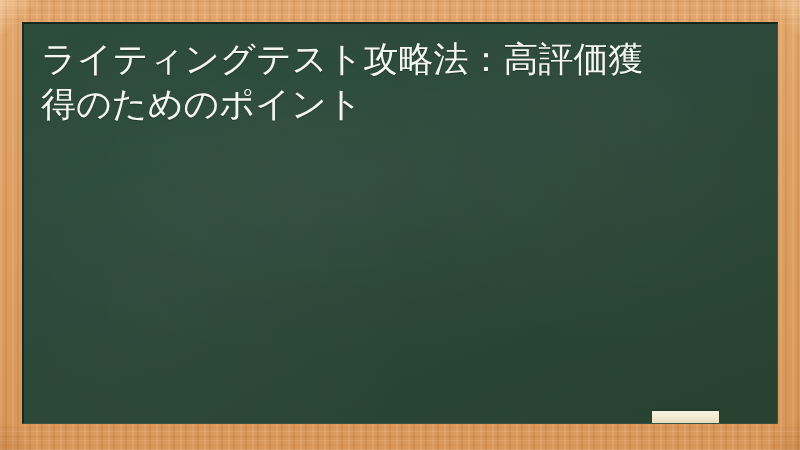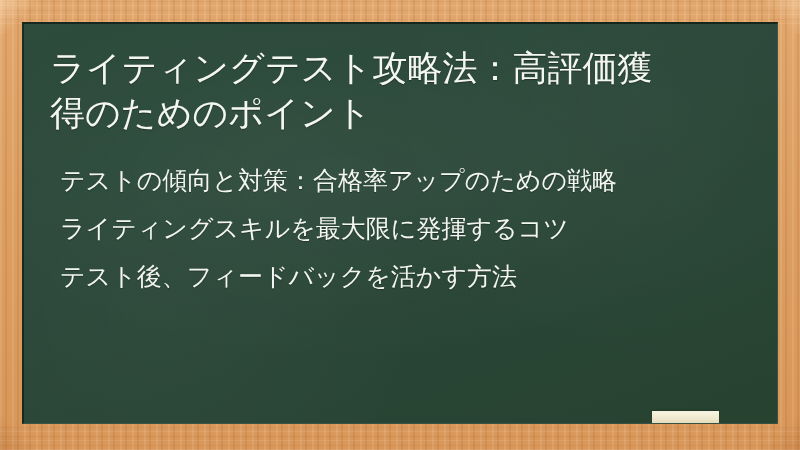--- a/index.html
+++ b/index.html
@@ -106,21 +106,21 @@
 
   
   .content {
     position: absolute;
     inset: 0;
     padding: 8px 14px 0 12px;
     box-sizing: border-box;
   }
 
   .title {
-    margin: 14px;
+    margin: 5px;
     color: #f4f6f2;
     font-size: 35px;
     line-height: 1.28;
     font-weight: 400;
     letter-spacing: 0px;
     white-space: pre-line;
     text-shadow: 0 1px 1px rgba(0,0,0,0.30);
   }
 
   .bullets {
@@ -163,24 +163,19 @@
   <div class="miter br"></div>
 
   <div class="board">
     <div class="board-dust"></div>
 
     <div class="content">
 
       <h1 class="title">ライティングテスト攻略法：高評価獲
 得のためのポイント</h1>
 
-      <ul class="bullets">
-        <li>テストの傾向と対策：合格率アップのための戦略</li>
-        <li>ライティングスキルを最大限に発揮するコツ</li>
-        <li>テスト後、フィードバックを活かす方法</li>
-      </ul>
 
     </div>
 
     <div class="chalk-stick"></div>
   </div>
 
 </div>
 
 </body></html>

